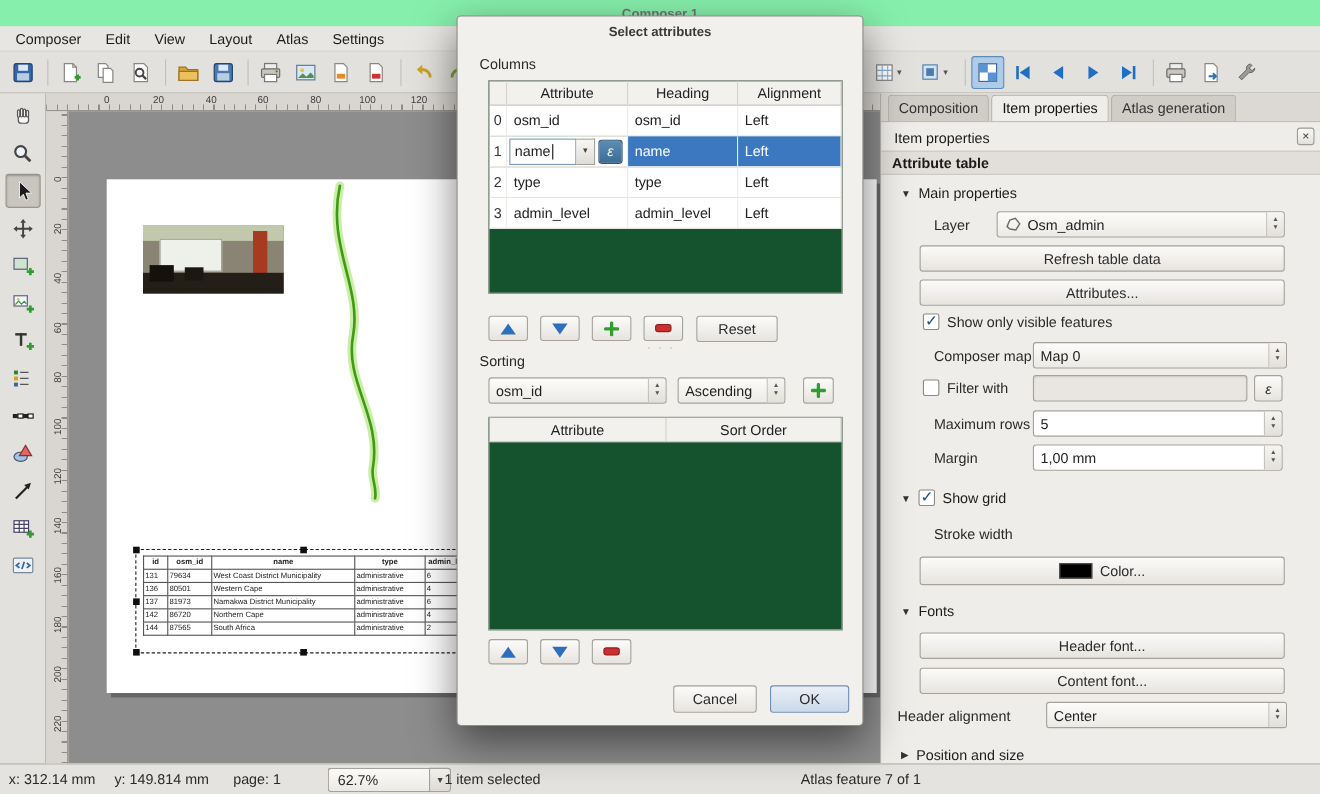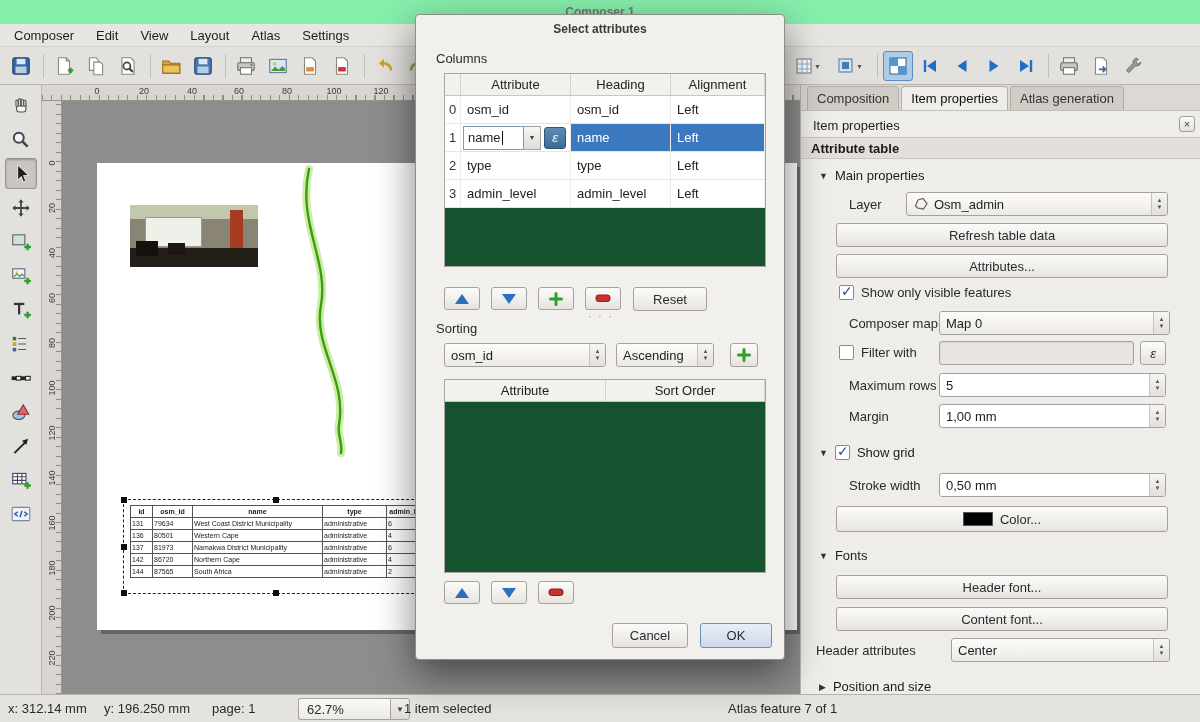--- a/index.html
+++ b/index.html
@@ -540,63 +540,54 @@
         </span>
     </div>
 
     <div class="sect" style="left:18px;top:360px">
         <span class="arrowg">▼</span>
         <span class="cb on"></span>
         <span>Show grid</span>
       </div>
 
     <span class="label" style="left:48px;top:393px">Stroke width</span>
-    <div class="field" style="left:138px;right:34px;top:388px">
+
+    <div class="btn wbtn" style="top:421px;height:26px">
+        <span class="swatch"></span>
+        <span>Color...</span>
+      </div>
+
+    <div class="sect" style="left:18px;top:463px">
+        <span class="arrowg">▼</span>
+        <span>Fonts</span>
+      </div>
+
+    <div class="btn wbtn" style="top:490px">Header font...</div>
+    <div class="btn wbtn" style="top:522px">Content font...</div>
+
+    <span class="label" style="left:15px;top:558px">Header alignment</span>
+    <div class="field combo" style="left:150px;right:30px;top:553px">
       <span class="val">
-          <span>0,50 mm</span>
+          <span>Center</span>
         </span>
       <span class="arrows">
           <span>▲</span>
           <span>▼</span>
         </span>
     </div>
 
-    <div class="btn wbtn" style="top:421px;height:26px">
-        <span class="swatch"></span>
-        <span>Color...</span>
-      </div>
-
-    <div class="sect" style="left:18px;top:463px">
-        <span class="arrowg">▼</span>
-        <span>Fonts</span>
-      </div>
-
-    <div class="btn wbtn" style="top:490px">Header font...</div>
-    <div class="btn wbtn" style="top:522px">Content font...</div>
-
-    <span class="label" style="left:15px;top:558px">Header attributes</span>
-    <div class="field combo" style="left:150px;right:30px;top:553px">
-      <span class="val">
-          <span>Center</span>
-        </span>
-      <span class="arrows">
-          <span>▲</span>
-          <span>▼</span>
-        </span>
-    </div>
-
     <div class="sect" style="left:18px;top:594px">
         <span class="arrowg">▶</span>
         <span>Position and size</span>
       </div>
   </div>
 
   <div class="statusbar">
     <span style="left:8px">x: 312.14 mm</span>
-    <span style="left:104px">y: 196.250 mm</span>
+    <span style="left:104px">y: 149.814 mm</span>
     <span style="left:212px">page: 1</span>
     <div class="zoombox">
       <span class="zoom-val" style="position:static;top:auto">62.7%</span>
       <span class="zoom-btn" style="position:static;top:auto">▼</span>
     </div>
     <span style="left:404px">1 item selected</span>
     <span style="left:728px">Atlas feature 7 of 1</span>
   </div>
 
   <div class="dialog">

